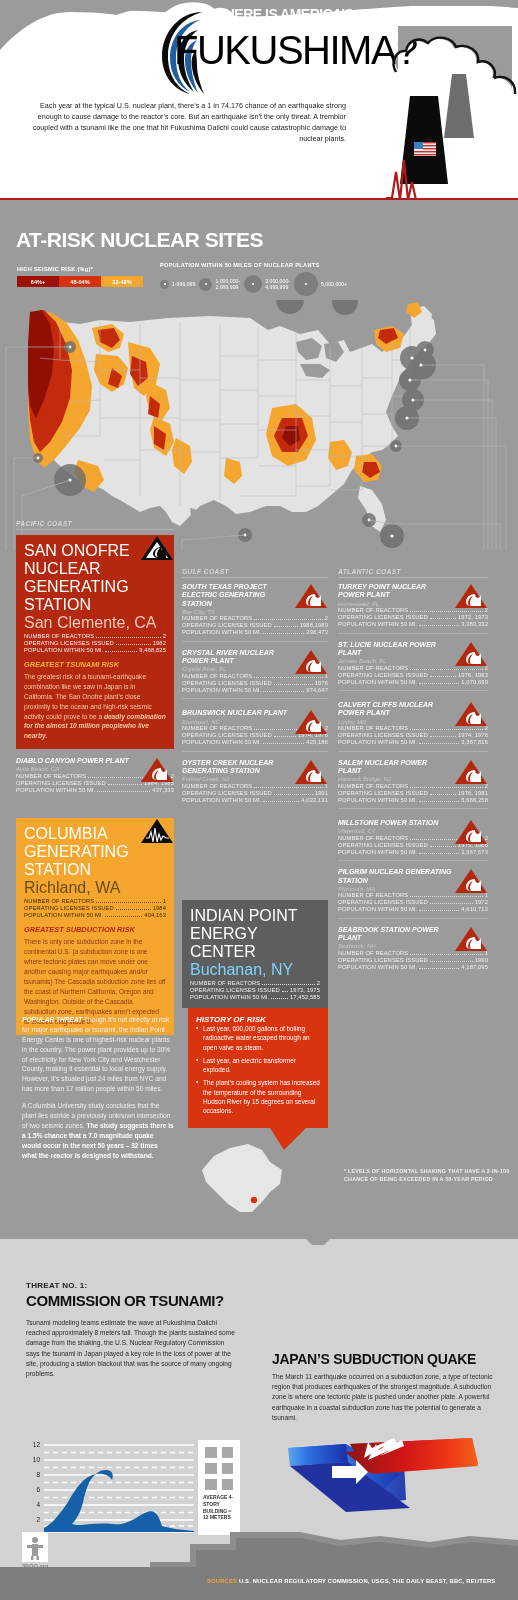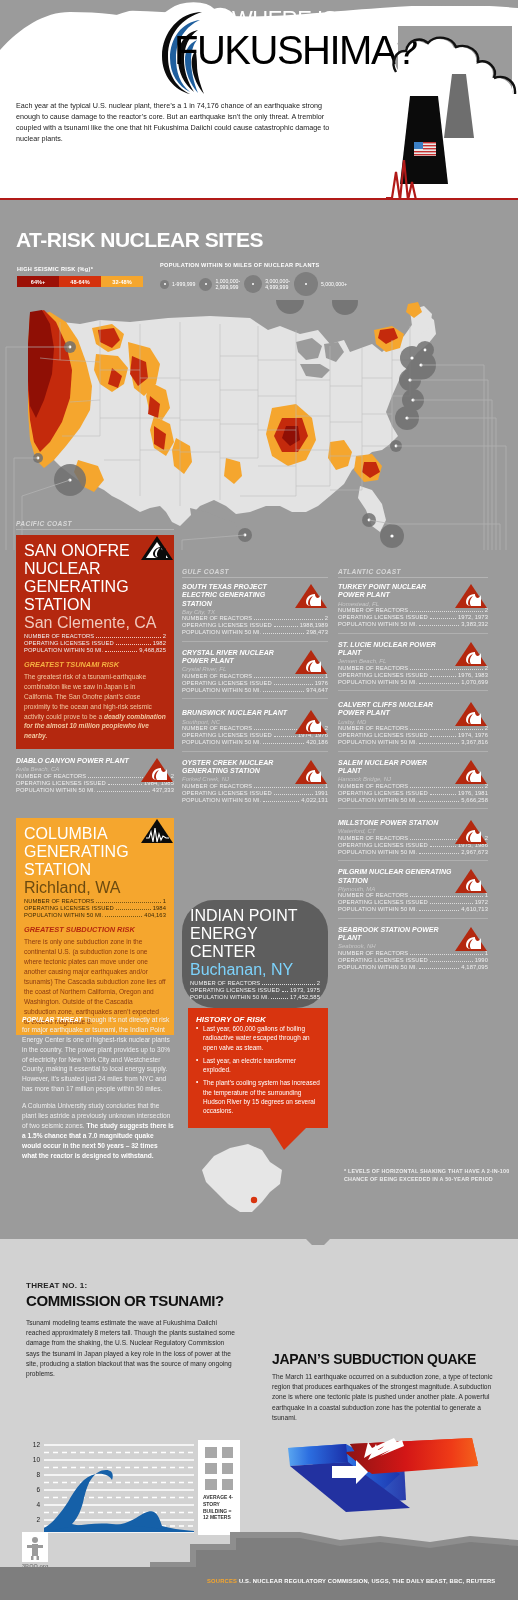--- a/index.html
+++ b/index.html
@@ -5,24 +5,24 @@
   * { box-sizing: border-box; margin:0; padding:0; }
   body {
     width:518px; height:1600px; overflow:hidden;
     font-family:"Liberation Sans", sans-serif;
     background:#9b9b9b;
     position:relative;
   }
   
   .header { position:relative; width:518px; height:200px; background:#9b9b9b; overflow:hidden; }
   .header-white { position:absolute; inset:0; }
-  .hdr-title1 { position:absolute; left:232px; top:6px; font-size:22px; font-weight:normal; color:#ffffff; letter-spacing:-0.5px; }
+  .hdr-title1 { position:absolute; left:212px; top:6px; font-size:14px; font-weight:bold; color:#ffffff; letter-spacing:-0.5px; }
   .hdr-title2 { position:absolute; left:174px; top:28px; font-size:40px; font-weight:normal; color:#000000; letter-spacing:-1.5px; }
   .hdr-para { position:absolute; left:16px; width:330px; font-size:7.2px; line-height:1.55; color:#222; }
-  .hdr-p1 { top:100px; }
+  .hdr-p1 { top:100px;text-align:right; }
   .hdr-p2 { top:152px; }
   .red-rule { position:absolute; left:0; top:198px; width:518px; height:2px; background:#b11a18; }
 
   
   .band { position:absolute; left:0; top:200px; width:518px; height:1045px; background:#9b9b9b; }
   .band-title { position:absolute; left:16px; top:228px; font-size:21px; font-weight:bold; color:#fff; letter-spacing:-0.5px; }
 
   
   .legend-lbl { position:absolute; font-size:5.6px; font-weight:bold; color:#fff; letter-spacing:.3px; }
   .risk-bar { position:absolute; left:17px; top:276px; display:flex; height:11px; width:126px; }
@@ -45,21 +45,21 @@
   .plant .ploc { font-size:6px; font-style:italic; color:#c9c9c9; margin-top:1px; }
   .stat { display:flex; align-items:baseline; font-size:5.8px; color:#efefef; margin-top:.5px; letter-spacing:.1px; }
   .stat .k { white-space:nowrap; }
   .stat .dots { flex:1; border-bottom:1px dotted #dcdcdc; margin:0 2px 1.5px 2px; }
   .stat .v { white-space:nowrap; }
   .tri { position:absolute; right:0; top:0; width:34px; height:26px; }
 
   
   .box-red { background:#b4280f; padding:7px 8px 8px 8px; }
   .box-org { background:#f5a62e; padding:7px 8px 8px 8px; }
-  .box-dark { background:#5e5e5e; padding:7px 8px 8px 8px;border-radius:32px; }
+  .box-dark { background:#5e5e5e; padding:7px 8px 8px 8px; }
   .box-red .pname, .box-org .pname, .box-dark .pname { color:#fff; }
   .box-red .ploc { color:#f0c9bd; }
   .box-org .ploc { color:#6d4b10; }
   .box-dark .ploc { color:#7dd3fc; }
   .box-org .stat { color:#3d2a06; }
   .box-org .stat .dots { border-bottom-color:#7a5a15; }
   .box-red .stat .dots { border-bottom-color:#f0c9bd; }
 
   .sub-head { font-size:7.4px; font-weight:bold; font-style:italic; margin:7px 0 3px 0; }
   .sub-red { color:#f5b041; }

